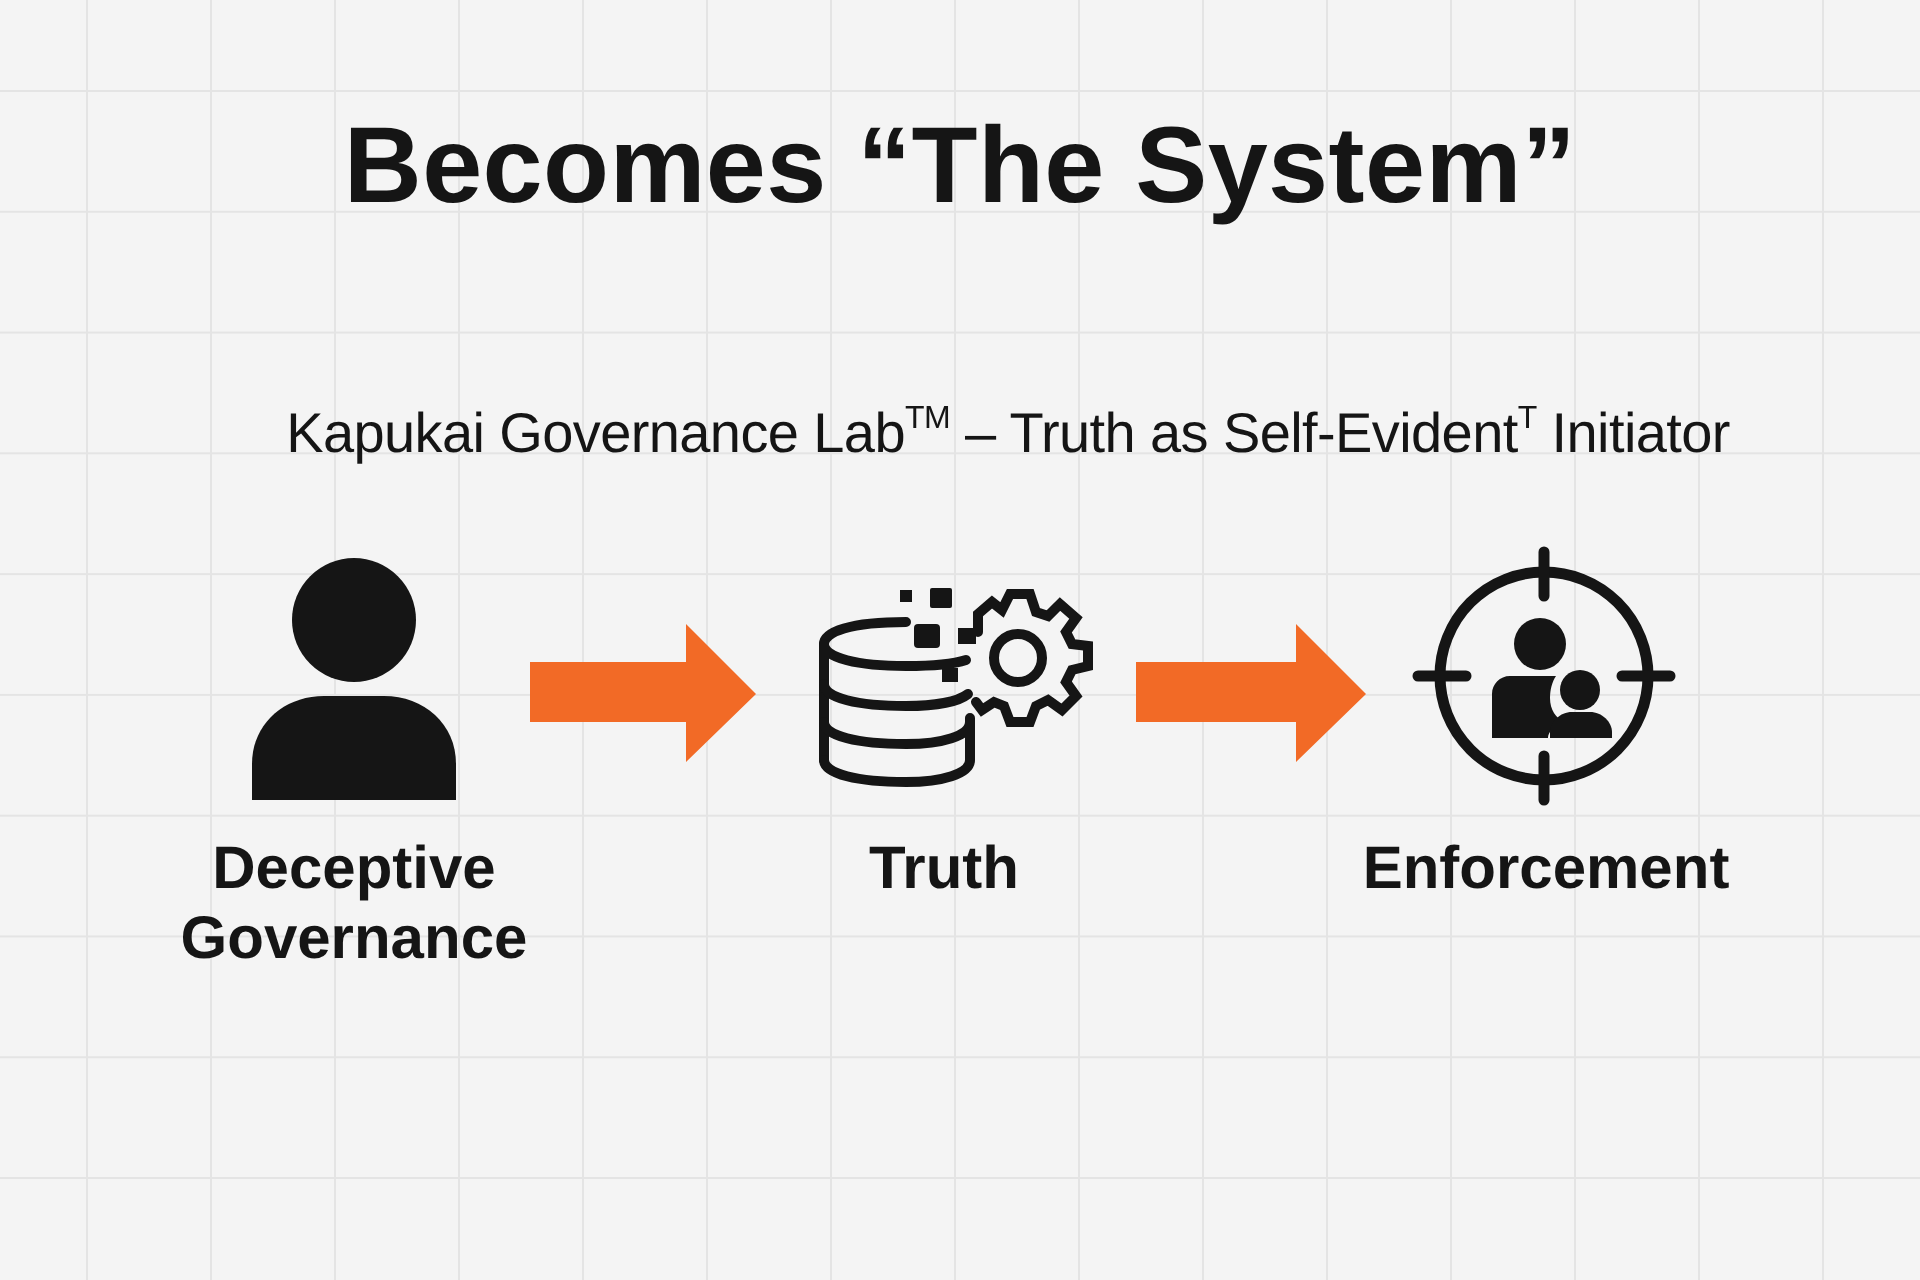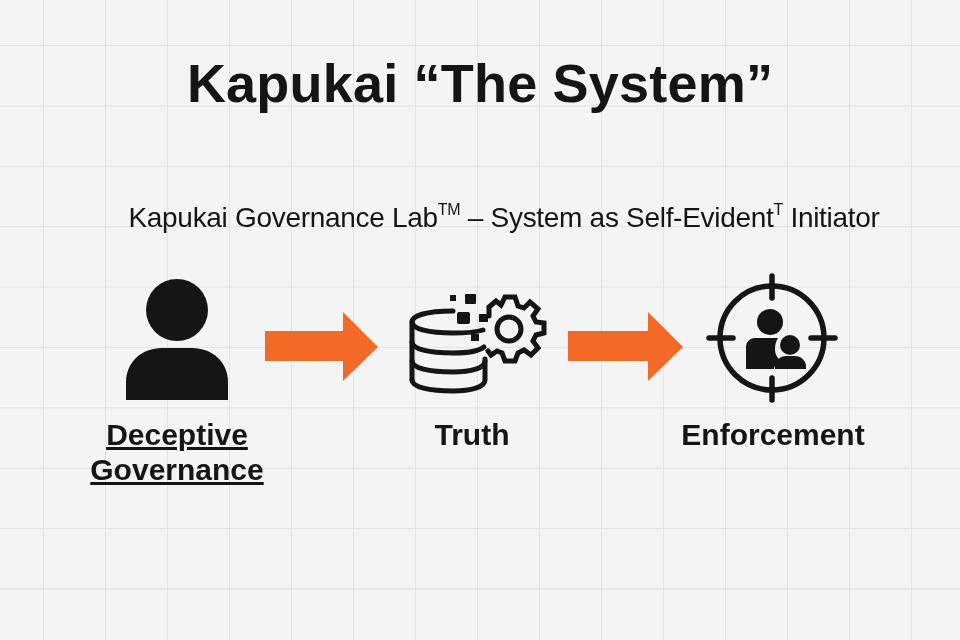--- a/index.html
+++ b/index.html
@@ -32,24 +32,24 @@
   .label {
     position: absolute; text-align: center;
     font-size: 30px; font-weight: 700; line-height: 35px;
     color: #151515;
   }
 </style>
 </head>
 <body>
 
 <h1 class="title">
-  <span class="line">Kapukai “The System”</span>
+  <span class="line">Becomes “The System”</span>
 </h1>
 
-<p class="subtitle"><span>Kapukai Governance Lab</span><sup>TM</sup><span> – System as Self-Evident</span><sup>T</sup><span> Initiator</span></p>
+<p class="subtitle"><span>Kapukai Governance Lab</span><sup>TM</sup><span> – Truth as Self-Evident</span><sup>T</sup><span> Initiator</span></p>
 
 <svg class="icon" style="left:120px; top:274px;" width="115" height="130" viewBox="0 0 115 130">
   <circle cx="57" cy="36" r="31" fill="#151515"></circle>
   <path d="M6,126 L6,108 C6,88 22,74 42,74 L72,74 C92,74 108,88 108,108 L108,126 Z" fill="#151515"></path>
 </svg>
 
 <svg class="icon" style="left:264px; top:311px;" width="116" height="72" viewBox="0 0 116 72">
   <polygon points="1,20 79,20 79,1 114,36 79,70 79,50 1,50" fill="#F26A26"></polygon>
 </svg>
 
@@ -89,21 +89,21 @@
     <line x1="105" y1="65" x2="129" y2="65"></line>
   </g>
   <g fill="#151515">
     <circle cx="64" cy="49" r="13"></circle>
     <path d="M40,96 L40,74 C40,69 44,65 49,65 L72,65 C70,68 69,72 69,76 C69,82 72,86 76,88 C71,90 68,93 68,96 Z"></path>
     <circle cx="84" cy="72" r="10"></circle>
     <path d="M69,96 L69,93 C69,88 74,83 80,83 L89,83 C95,83 100,88 100,93 L100,96 Z"></path>
   </g>
 </svg>
 
-<div class="label" style="left:77px; top:417px; width:200px;text-decoration:underline;">
+<div class="label" style="left:77px; top:417px; width:200px;">
   <div>Deceptive</div>
   <div>Governance</div>
 </div>
 
 <div class="label" style="left:372px; top:417px; width:200px;">
   <div>Truth</div>
 </div>
 
 <div class="label" style="left:653px; top:417px; width:240px;">
   <div>Enforcement</div>

